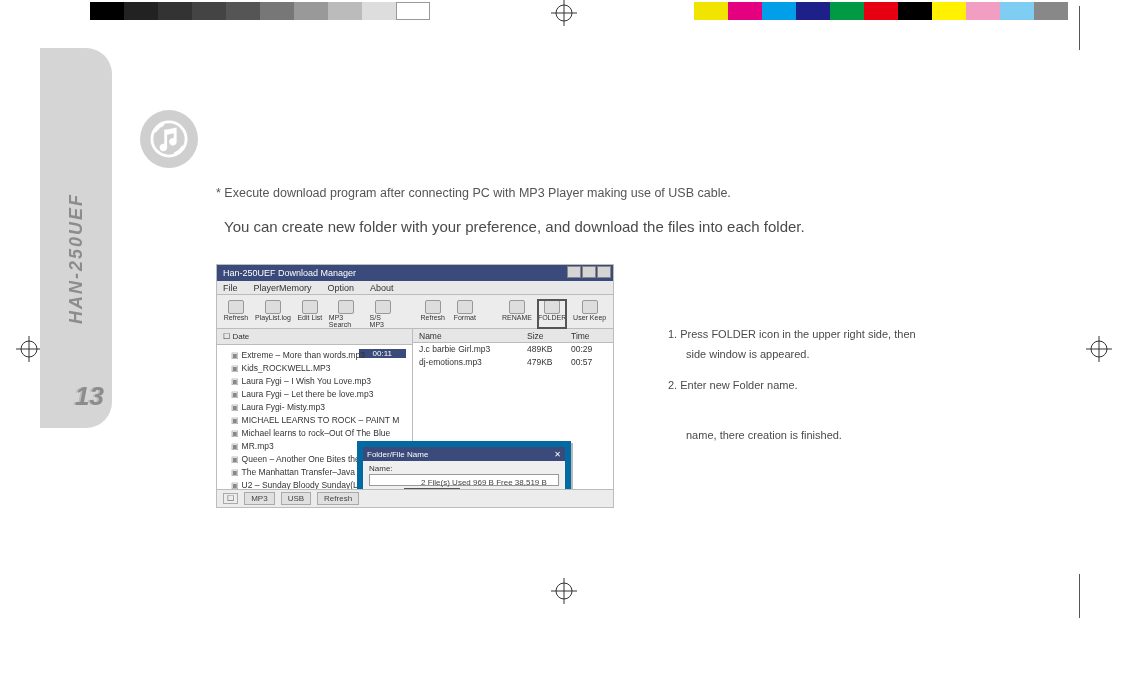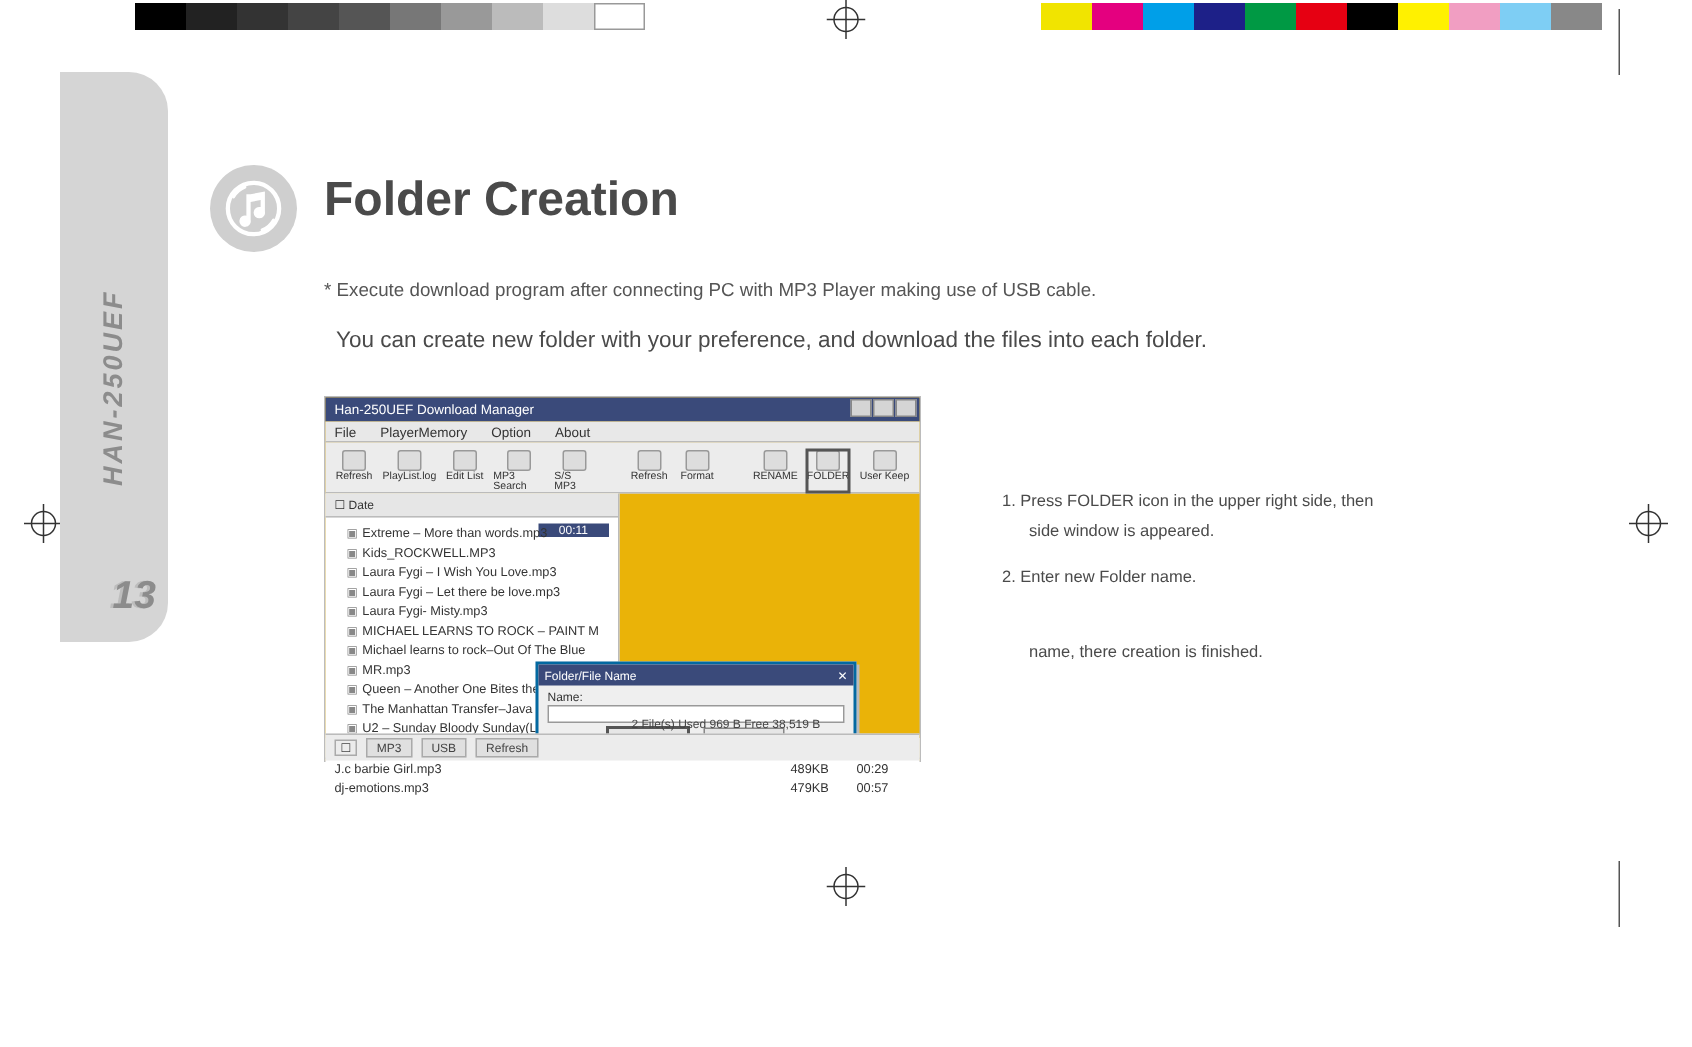--- a/index.html
+++ b/index.html
@@ -46,52 +46,52 @@
   .hdr-icon { position: absolute; left: 140px; top: 110px; width: 58px; height: 58px;
               border-radius: 50%; background: #cfcfcf; display: flex; align-items: center; justify-content: center; }
   .hdr-icon svg { width: 38px; height: 38px; }
   .title { position: absolute; left: 216px; top: 114px; font-size: 32px; font-weight: bold; color: #4a4a4a; }
 
   .note  { position: absolute; left: 216px; top: 186px; font-size: 12.5px; color: #555; }
   .intro { position: absolute; left: 224px; top: 218px; font-size: 15px; color: #4a4a4a; }
 
   
   .shot { position: absolute; left: 216px; top: 264px; width: 398px; height: 244px;
-          background: #eab308; border: 1px solid #bcbcbc; }
+          background: #5eead4; border: 1px solid #bcbcbc; }
   .shot-titlebar { height: 16px; background: #3a4a7a; display:flex; align-items:center; padding:0 6px; }
   .shot-titlebar span { color:#fff; font-size: 9px; }
   .shot-sysbtns { position:absolute; right:2px; top:1px; display:flex; gap:1px; }
   .shot-sysbtns div { width:14px; height:12px; background:#d5d5d5; border:1px solid #888; }
   .shot-menu { height: 14px; background:#e8e8e8; border-bottom:1px solid #bbb; font-size:9px; color:#333;
                display:flex; gap:16px; padding:0 6px; align-items:center; }
   .shot-toolbar { height: 34px; background:#ececec; border-bottom:1px solid #bbb; display:flex; align-items:flex-end;
                   gap:6px; padding:2px 6px 0; }
   .tbtn { width:30px; height:28px; display:flex; flex-direction:column; align-items:center; justify-content:flex-start;
           font-size:7px; color:#333; }
   .tbtn .ico { width:16px; height:14px; background:#ddd; border:1px solid #999; border-radius:2px; }
   .tbtn.wide { width:40px; }
   .tbtn.folder { outline: 2px solid #555; outline-offset: -1px; }
-  .shot-body { position:relative; height: calc(100% - 64px); display:flex;flex-direction:column; }
+  .shot-body { position:relative; height: calc(100% - 64px); display:flex; }
   .leftpane { width: 196px; border-right:1px solid #bbb; background:#fff; font-size:8.5px; color:#333; }
   .leftpane .bar { height:16px; background:#e6e6e6; border-bottom:1px solid #bbb; display:flex; align-items:center;
                    justify-content:space-between; padding:0 6px; font-size:8px; }
   .leftpane ul { list-style:none; padding:4px 4px 0 14px; }
   .leftpane li { line-height: 13px; white-space: nowrap; overflow:hidden; }
   .leftpane li::before { content:"▣"; color:#888; margin-right:3px; font-size:8px; }
   .rightpane { flex:1; background:#fff; font-size:8.5px; color:#333; }
   .rightpane .hdrrow { height:14px; background:#e6e6e6; border-bottom:1px solid #bbb;
-                       display:grid; grid-template-columns: 1fr 44px 36px; padding:0 6px; align-items:center;gap:12px; }
+                       display:grid; grid-template-columns: 1fr 44px 36px; padding:0 6px; align-items:center; }
   .filerow { display:grid; grid-template-columns: 1fr 44px 36px; padding:0 6px; line-height:13px; }
   .statusrow { position:absolute; bottom:20px; left:198px; right:0; font-size:8px; color:#444; padding:0 6px; }
   .bottombar { position:absolute; bottom:0; left:0; right:0; height:18px; background:#ececec;
                border-top:1px solid #bbb; display:flex; align-items:center; gap:6px; padding:0 6px; font-size:8px; }
   .bottombar .chip{ padding:1px 6px; background:#e0e0e0; border:1px solid #aaa; }
   
   .modal { position:absolute; left:140px; top:112px; width:214px; height:62px; background:#efefef;
-           border:2px solid #0369a1; box-shadow: 2px 2px 0 #bbb; }
+           border:6px solid #0369a1; box-shadow: 2px 2px 0 #bbb; }
   .modal .mtb { height:14px; background:#3a4a7a; color:#fff; font-size:8px; display:flex; align-items:center;
                 padding:0 4px; justify-content:space-between; }
   .modal .lbl { font-size:8px; padding:3px 6px 0; color:#333; }
   .modal .inp { margin:1px 6px 3px; height:12px; background:#fff; border:1px solid #999; }
   .modal .btns { display:flex; gap:10px; justify-content:center; }
   .modal .btn { width:54px; height:15px; background:#e6e6e6; border:1px solid #888; font-size:8px;
                 display:flex; align-items:center; justify-content:center; color:#333; }
   .modal .btn.ok { outline: 2px solid #555; outline-offset: -1px; }
 
   
@@ -172,21 +172,20 @@
   </div>
 
   <div class="hdr-icon">
     <svg viewBox="0 0 40 40">
       <circle cx="20" cy="20" r="18" fill="none" stroke="#fff" stroke-width="3"></circle>
       <path d="M18 10 l10 -2 v14 a4 4 0 1 1 -3 -3 V14 l-7 1.4 V28 a4 4 0 1 1 -3 -3 V10z" fill="#fff"></path>
       <path d="M6 12 a16 16 0 0 1 8 -7" fill="none" stroke="#fff" stroke-width="2" stroke-linecap="round"></path>
       <path d="M34 28 a16 16 0 0 1 -8 7" fill="none" stroke="#fff" stroke-width="2" stroke-linecap="round"></path>
     </svg>
   </div>
-  <div class="title">Folder Creation</div>
 
   <div class="note">* Execute download program after connecting PC with MP3 Player making use of USB cable.</div>
   <div class="intro">You can create new folder with your preference, and download the files into each folder.</div>
 
   <div class="shot">
     <div class="shot-titlebar">
       <span>Han-250UEF Download Manager</span>
       <div class="shot-sysbtns">
         <div></div>
         <div></div>

